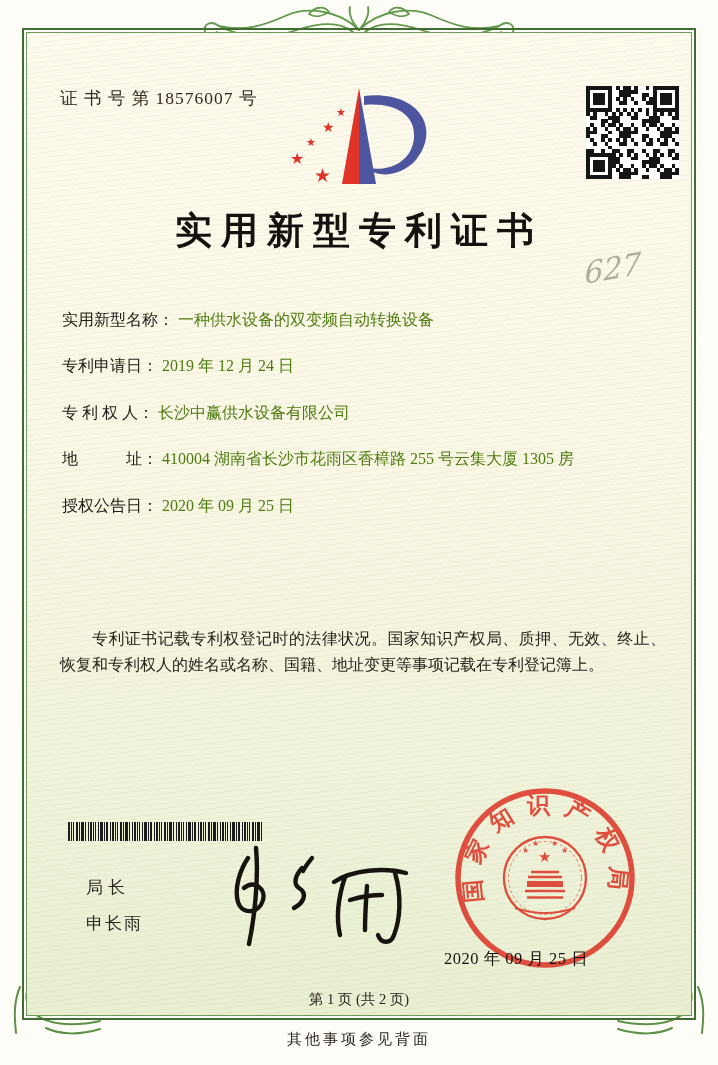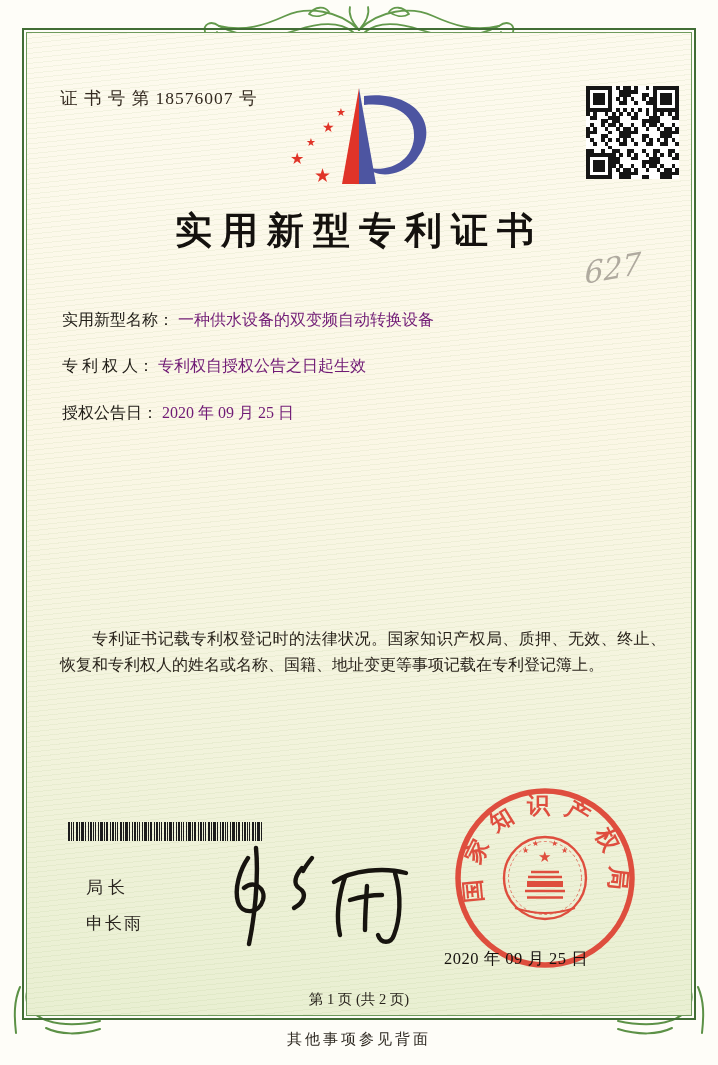--- a/index.html
+++ b/index.html
@@ -39,21 +39,21 @@
   .pencil{
     position:absolute;left:560px;top:216px;width:110px;
     font-size:30px;font-style:italic;color:#a39d93;opacity:.85;
     transform:rotate(-10deg) skewX(-10deg);
     font-family:"DejaVu Serif",serif;
   }
   
   .fields{position:absolute;left:38px;top:277px;right:24px;}
   .f-row{position:relative;line-height:25px;font-size:16px;height:46.4px;}
   .f-label{color:#23201a;white-space:pre;}
-  .f-value{color:#701a75;margin-left:4px;white-space:pre;}
+  .f-value{color:#4d7c0f;margin-left:4px;white-space:pre;}
   .grant{position:absolute;left:312px;top:0;}
   
   .paras{position:absolute;left:36px;right:28px;top:596px;font-size:16px;line-height:25.6px;
     text-align:justify;color:#29231b;}
   .paras p{margin:0;text-indent:2em;}
   
   .barcode{position:absolute;left:44px;top:792px;width:200px;height:19px;}
   .barcode b{position:absolute;top:0;height:100%;background:#1c1c1c;}
   .issuer-title{position:absolute;left:62px;top:846px;font-size:17px;letter-spacing:5px;}
   .issuer-name{position:absolute;left:62px;top:882px;font-size:17px;letter-spacing:2px;}
@@ -427,21 +427,27 @@
 
     <div class="doc-title">实用新型专利证书</div>
 
     <div class="pencil">627</div>
 
     <div class="fields">
       <div class="f-row">
         <span class="f-label">实用新型名称：</span><span class="f-value">一种供水设备的双变频自动转换设备</span>
       </div>
       <div class="f-row">
-        <span class="f-label">专 利 权 人：</span><span class="f-value">专利权自授权公告之日起生效</span>
+        <span class="f-label">专利申请日：</span><span class="f-value">2019 年 12 月 24 日</span>
+      </div>
+      <div class="f-row">
+        <span class="f-label">专 利 权 人：</span><span class="f-value">长沙中赢供水设备有限公司</span>
+      </div>
+      <div class="f-row">
+        <span class="f-label">地　　　址：</span><span class="f-value">410004 湖南省长沙市花雨区香樟路 255 号云集大厦 1305 房</span>
       </div>
       <div class="f-row">
         <span class="f-label">授权公告日：</span><span class="f-value">2020 年 09 月 25 日</span>
       </div>
     </div>
 
     <div class="paras">
       <p>专利证书记载专利权登记时的法律状况。国家知识产权局、质押、无效、终止、恢复和专利权人的姓名或名称、国籍、地址变更等事项记载在专利登记簿上。</p>
     </div>
 

